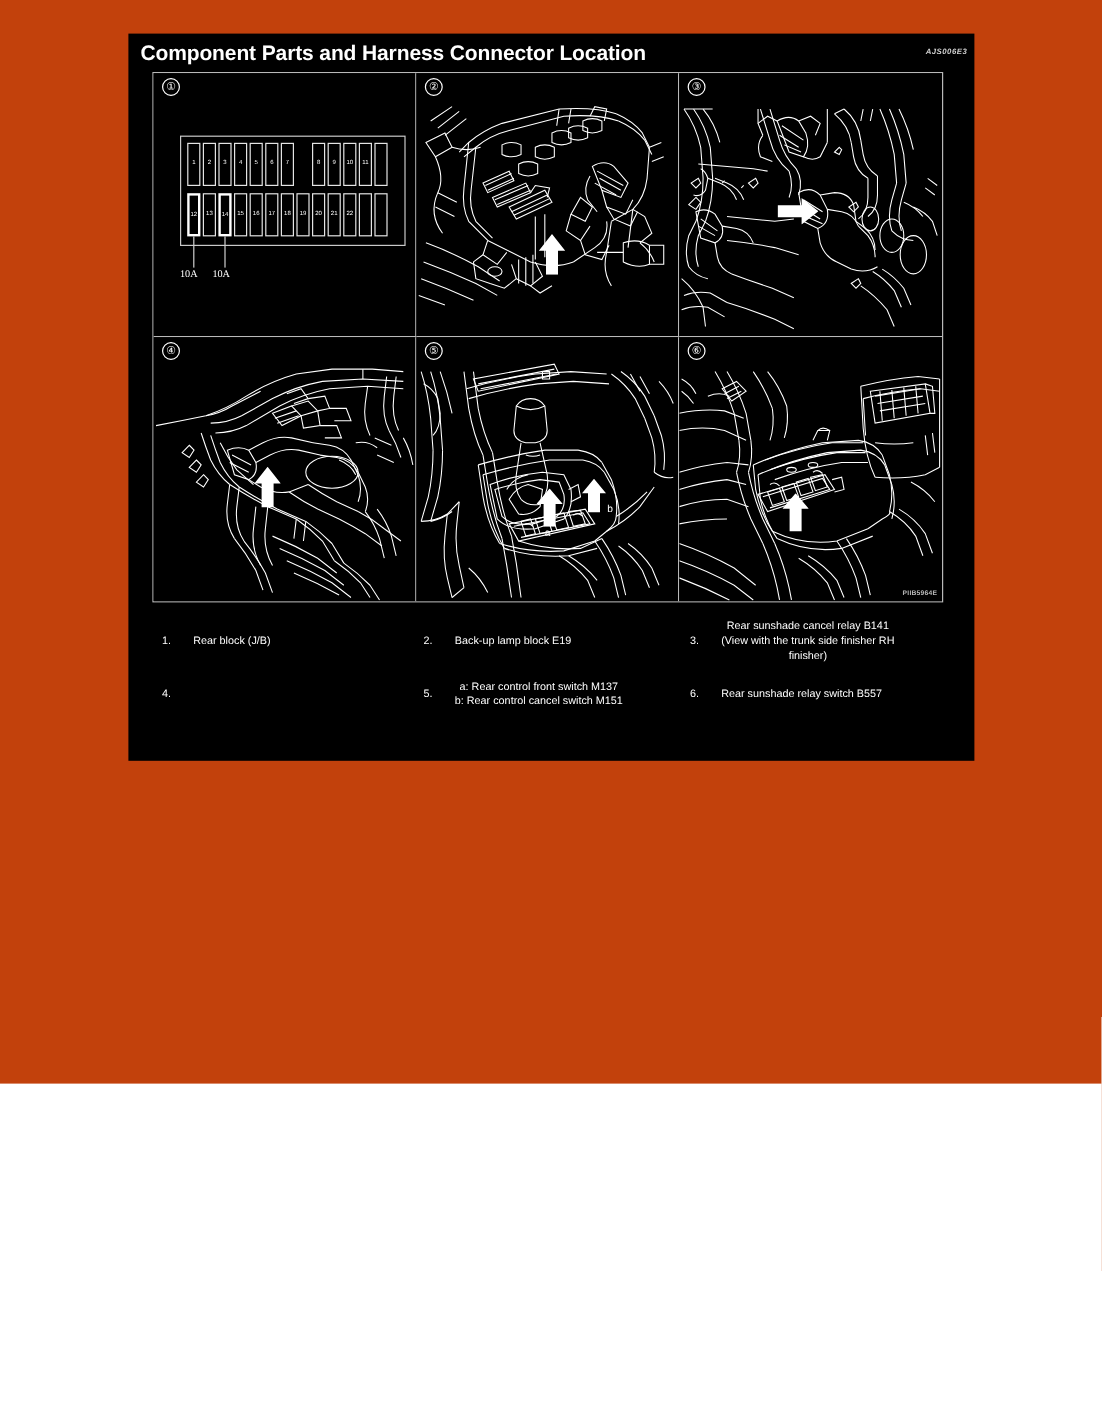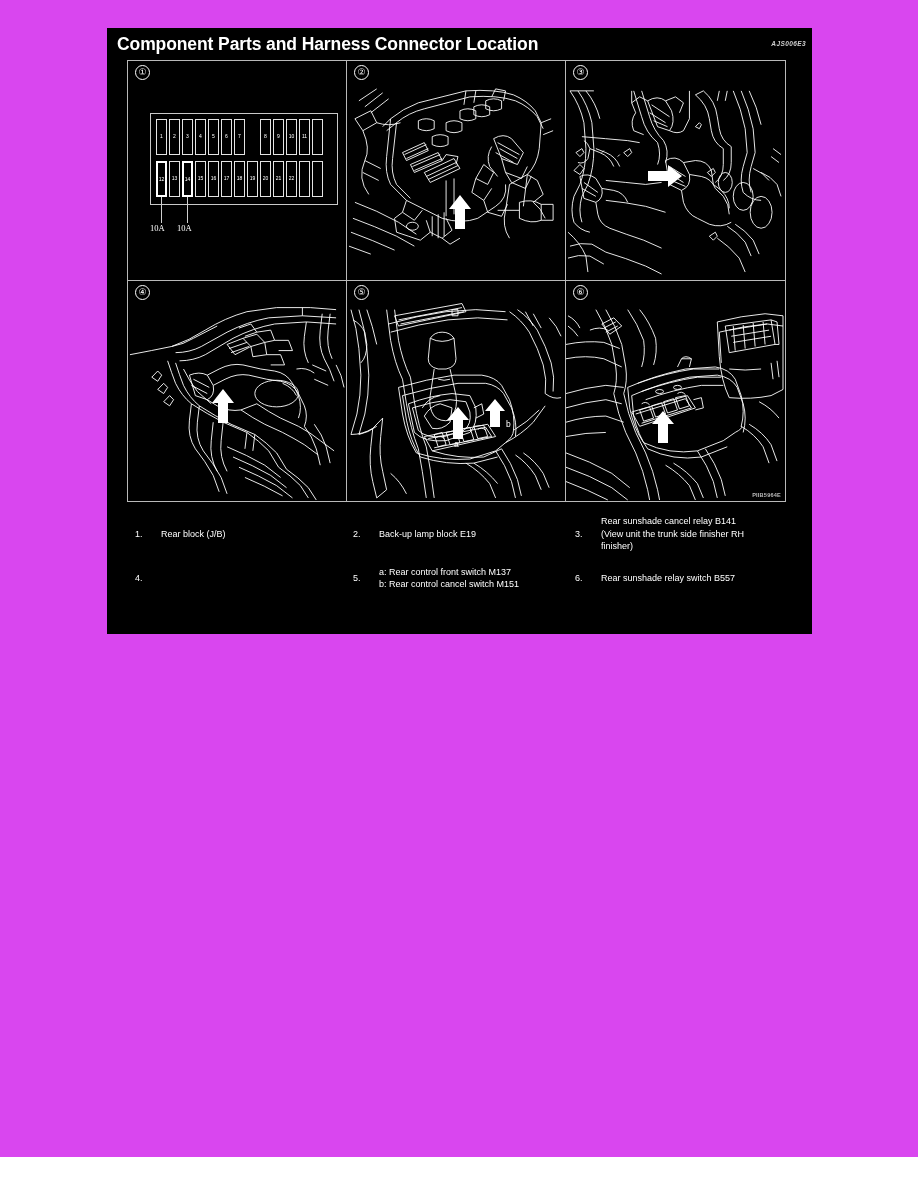--- a/index.html
+++ b/index.html
@@ -7,22 +7,22 @@
     padding: 0;
     background: #ffffff;
     width: 918px;
     height: 1188px;
     font-family: "Liberation Sans", sans-serif;
   }
 
   #page {
     position: relative;
     width: 918px;
-    height: 1157px;
-    background: #d946ef;
+    height: 903px;
+    background: #c2410c;
     overflow: hidden;
   }
 
   
   .black-block {
     position: absolute;
     left: 107px;
     top: 28px;
     width: 705px;
     height: 606px;
@@ -208,20 +208,21 @@
   .legend-item.i1 { width: 222px; padding-left: 8px; }
   .legend-item.i2 { width: 222px; padding-left: 4px; }
   .legend-item.i3 { width: 219px; padding-left: 4px; }
   .li-num {
     width: 26px;
     flex: 0 0 26px;
     color: #ffffff;
   }
   .li-text {
     color: #ffffff;
+    text-align: center;
   }
   .li-text .sub { display: block; }
 </style>
 </head>
 <body>
 
 <div id="page">
 
   <div class="black-block">
 
@@ -735,21 +736,21 @@
         <div class="legend-item i2">
           <span class="li-num">2.</span>
           <span class="li-text">
             <span class="sub">Back-up lamp block E19</span>
           </span>
         </div>
         <div class="legend-item i3">
           <span class="li-num">3.</span>
           <span class="li-text">
             <span class="sub">Rear sunshade cancel relay B141</span>
-            <span class="sub">(View unit the trunk side finisher RH</span>
+            <span class="sub">(View with the trunk side finisher RH</span>
             <span class="sub">finisher)</span>
           </span>
         </div>
       </div>
 
       <div class="legend-row r2">
         <div class="legend-item i1">
           <span class="li-num">4.</span>
         </div>
         <div class="legend-item i2">

